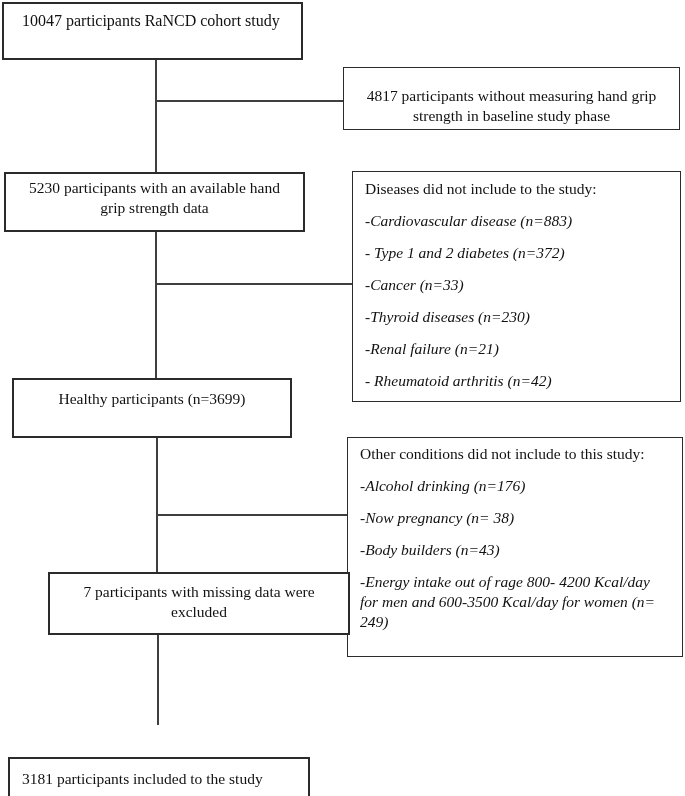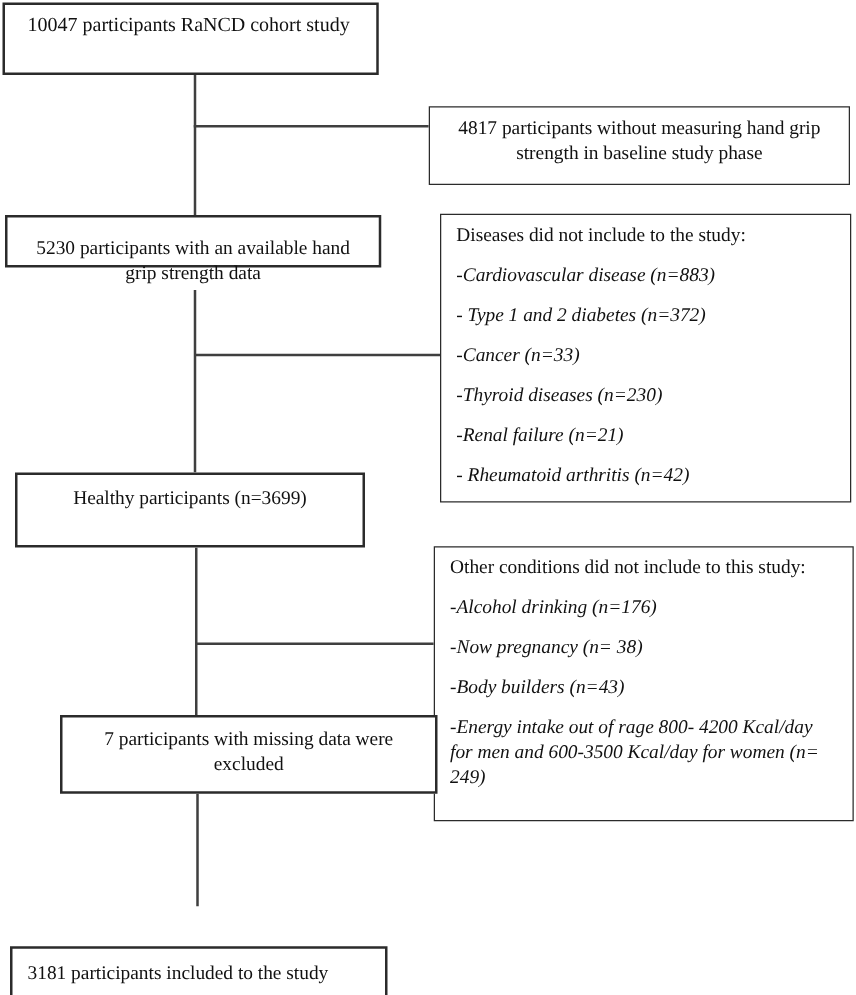--- a/index.html
+++ b/index.html
@@ -21,22 +21,22 @@
     line-height: 1.3;
   }
   .thin { border-width: 1.5px; }
   .center { text-align: center; }
   .line {
     position: absolute;
     background: #3f3f3f;
   }
   
   .box-cohort   { left: 2px;   top: 2px;   width: 301px; height: 58px;  padding: 7px 16px 6px 18px; font-size: 16px; }
-  .box-no-grip  { left: 343px; top: 67px;  width: 337px; height: 63px;  padding: 7px 14px; margin-top: 18px; }
-  .box-available{ left: 4px;   top: 172px; width: 301px; height: 42px;  padding: 15px 16px; }
+  .box-no-grip  { left: 343px; top: 67px;  width: 337px; height: 63px;  padding: 18px 14px; }
+  .box-available{ left: 4px;   top: 172px; width: 301px; height: 60px;  padding: 4px 16px; }
   .box-diseases { left: 352px; top: 171px; width: 329px; height: 231px; padding: 7px 12px; }
   .box-healthy  { left: 12px;  top: 378px; width: 280px; height: 60px;  padding: 9px 10px; }
   .box-other    { left: 347px; top: 437px; width: 336px; height: 220px; padding: 6px 12px; }
   .box-missing  { left: 8px;   top: 572px; width: 302px; height: 63px;  padding: 8px 24px; margin-left: 40px; }
   .box-included { left: 8px;   top: 725px; width: 302px; height: 70px;  padding: 10px 12px; margin-top: 32px; }
   
   .list-title { line-height: 20px; }
   .list-item  { line-height: 20px; margin-top: 12px; font-style: italic; }
   
   .v1 { left: 155px; top: 60px;  width: 1.5px;  height: 112px; }

